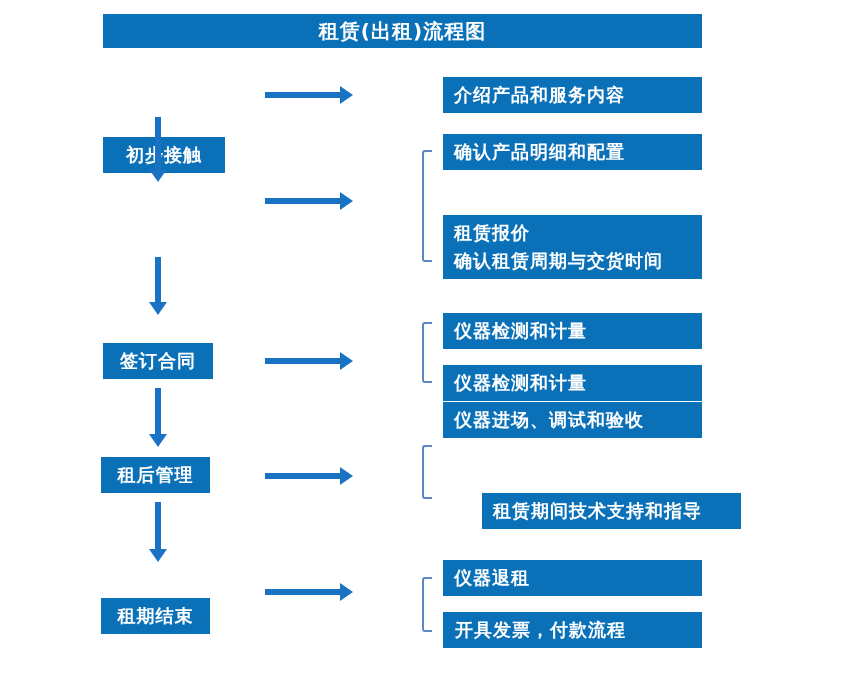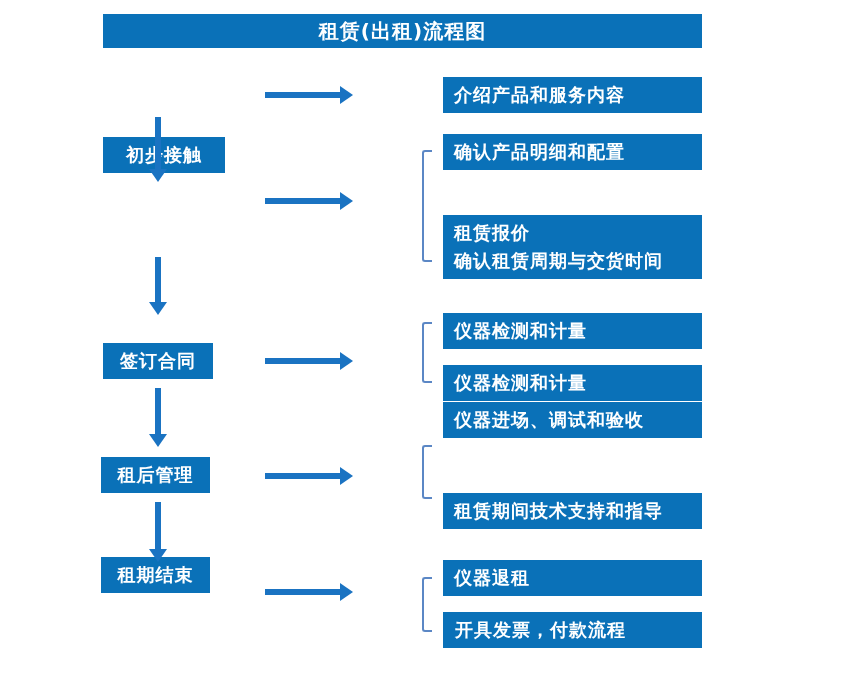--- a/index.html
+++ b/index.html
@@ -64,30 +64,30 @@
 </head>
 <body>
 
 <div class="canvas">
 
   <div class="title-bar">租赁(出租)流程图</div>
 
   <div class="box step" style="left:103px;top:91px;width:122px;margin-top:46px;">初步接触</div>
   <div class="box step" style="left:103px;top:343px;width:110px;">签订合同</div>
   <div class="box step" style="left:101px;top:457px;width:109px;">租后管理</div>
-  <div class="box step" style="left:101px;top:557px;width:109px;">租期结束</div>
+  <div class="box step" style="left:101px;top:598px;width:109px;">租期结束</div>
 
   <div class="box detail" style="top:77px;">介绍产品和服务内容</div>
   <div class="box detail" style="top:134px;text-align:right;">确认产品明细和配置</div>
   <div class="box detail" style="top:187px;margin-top:28px;">租赁报价</div>
   <div class="box detail" style="top:243px;">确认租赁周期与交货时间</div>
   <div class="box detail" style="top:313px;">仪器检测和计量</div>
   <div class="box detail" style="top:365px;">仪器检测和计量</div>
   <div class="box detail" style="top:402px;">仪器进场、调试和验收</div>
-  <div class="box detail" style="top:493px;">租赁期间技术支持和指导</div>
+  <div class="box detail" style="top:493px;margin-left:39px;">租赁期间技术支持和指导</div>
   <div class="box detail" style="top:560px;font-family:Liberation Mono, monospace;">仪器退租</div>
   <div class="box detail" style="top:612px;padding-left:12px;">开具发票，付款流程</div>
 
   <div class="harrow" style="top:86px;">
       <div class="shaft"></div>
       <div class="head"></div>
     </div>
   <div class="harrow" style="top:192px;">
       <div class="shaft"></div>
       <div class="head"></div>

